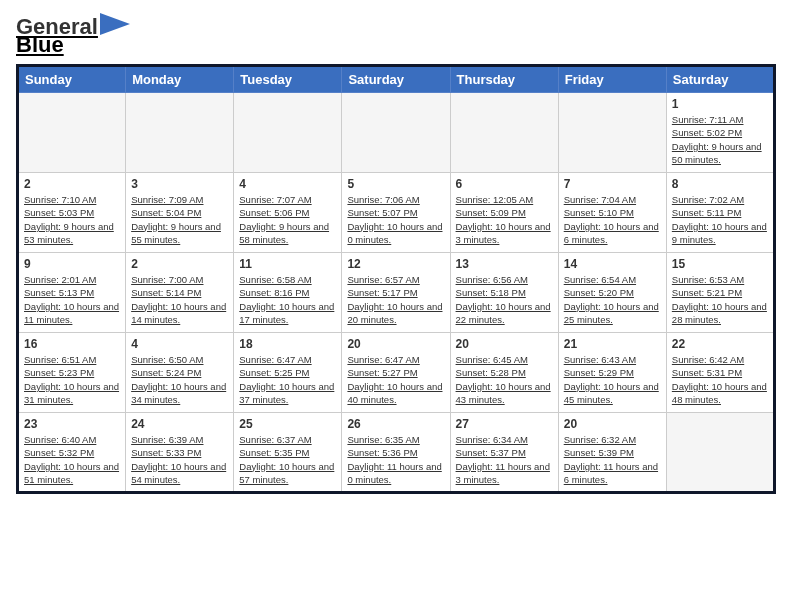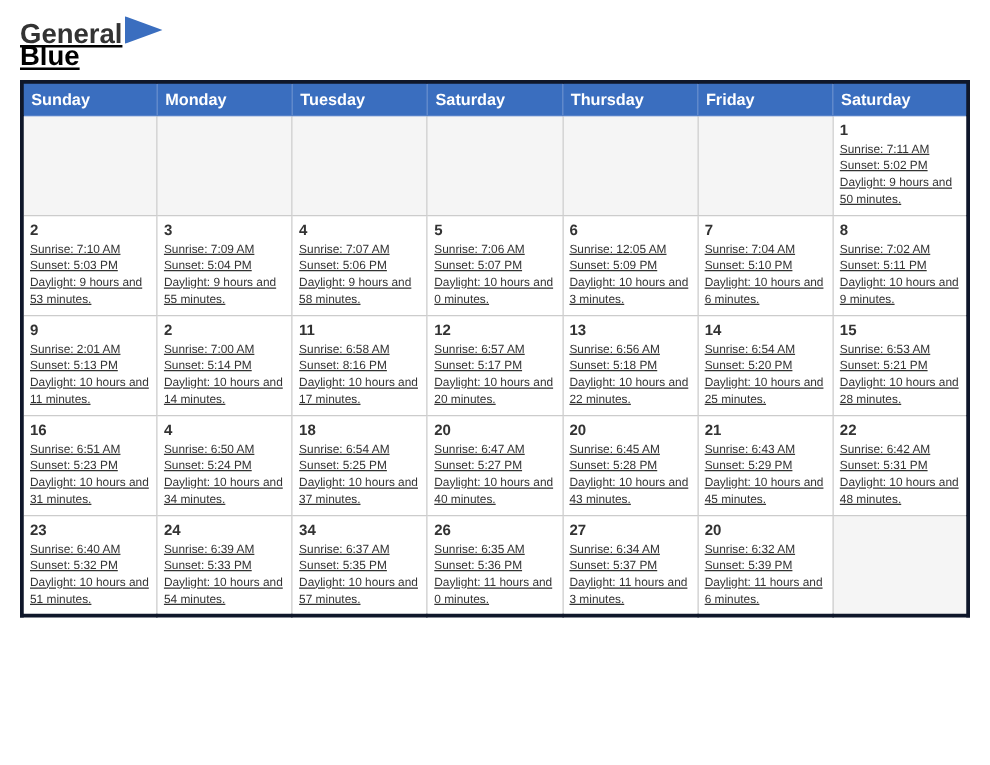--- a/index.html
+++ b/index.html
@@ -227,21 +227,21 @@
 Daylight: 10 hours and 31 minutes.</div>
         </td>
         <td>
           <span class="day-number">4</span>
           <div class="day-info">Sunrise: 6:50 AM
 Sunset: 5:24 PM
 Daylight: 10 hours and 34 minutes.</div>
         </td>
         <td>
           <span class="day-number">18</span>
-          <div class="day-info">Sunrise: 6:54 AM
+          <div class="day-info">Sunrise: 6:47 AM
 Sunset: 5:25 PM
 Daylight: 10 hours and 37 minutes.</div>
         </td>
         <td>
           <span class="day-number">20</span>
           <div class="day-info">Sunrise: 6:47 AM
 Sunset: 5:27 PM
 Daylight: 10 hours and 40 minutes.</div>
         </td>
         <td>
@@ -270,21 +270,21 @@
 Sunset: 5:32 PM
 Daylight: 10 hours and 51 minutes.</div>
         </td>
         <td>
           <span class="day-number">24</span>
           <div class="day-info">Sunrise: 6:39 AM
 Sunset: 5:33 PM
 Daylight: 10 hours and 54 minutes.</div>
         </td>
         <td>
-          <span class="day-number">34</span>
+          <span class="day-number">25</span>
           <div class="day-info">Sunrise: 6:37 AM
 Sunset: 5:35 PM
 Daylight: 10 hours and 57 minutes.</div>
         </td>
         <td>
           <span class="day-number">26</span>
           <div class="day-info">Sunrise: 6:35 AM
 Sunset: 5:36 PM
 Daylight: 11 hours and 0 minutes.</div>
         </td>

